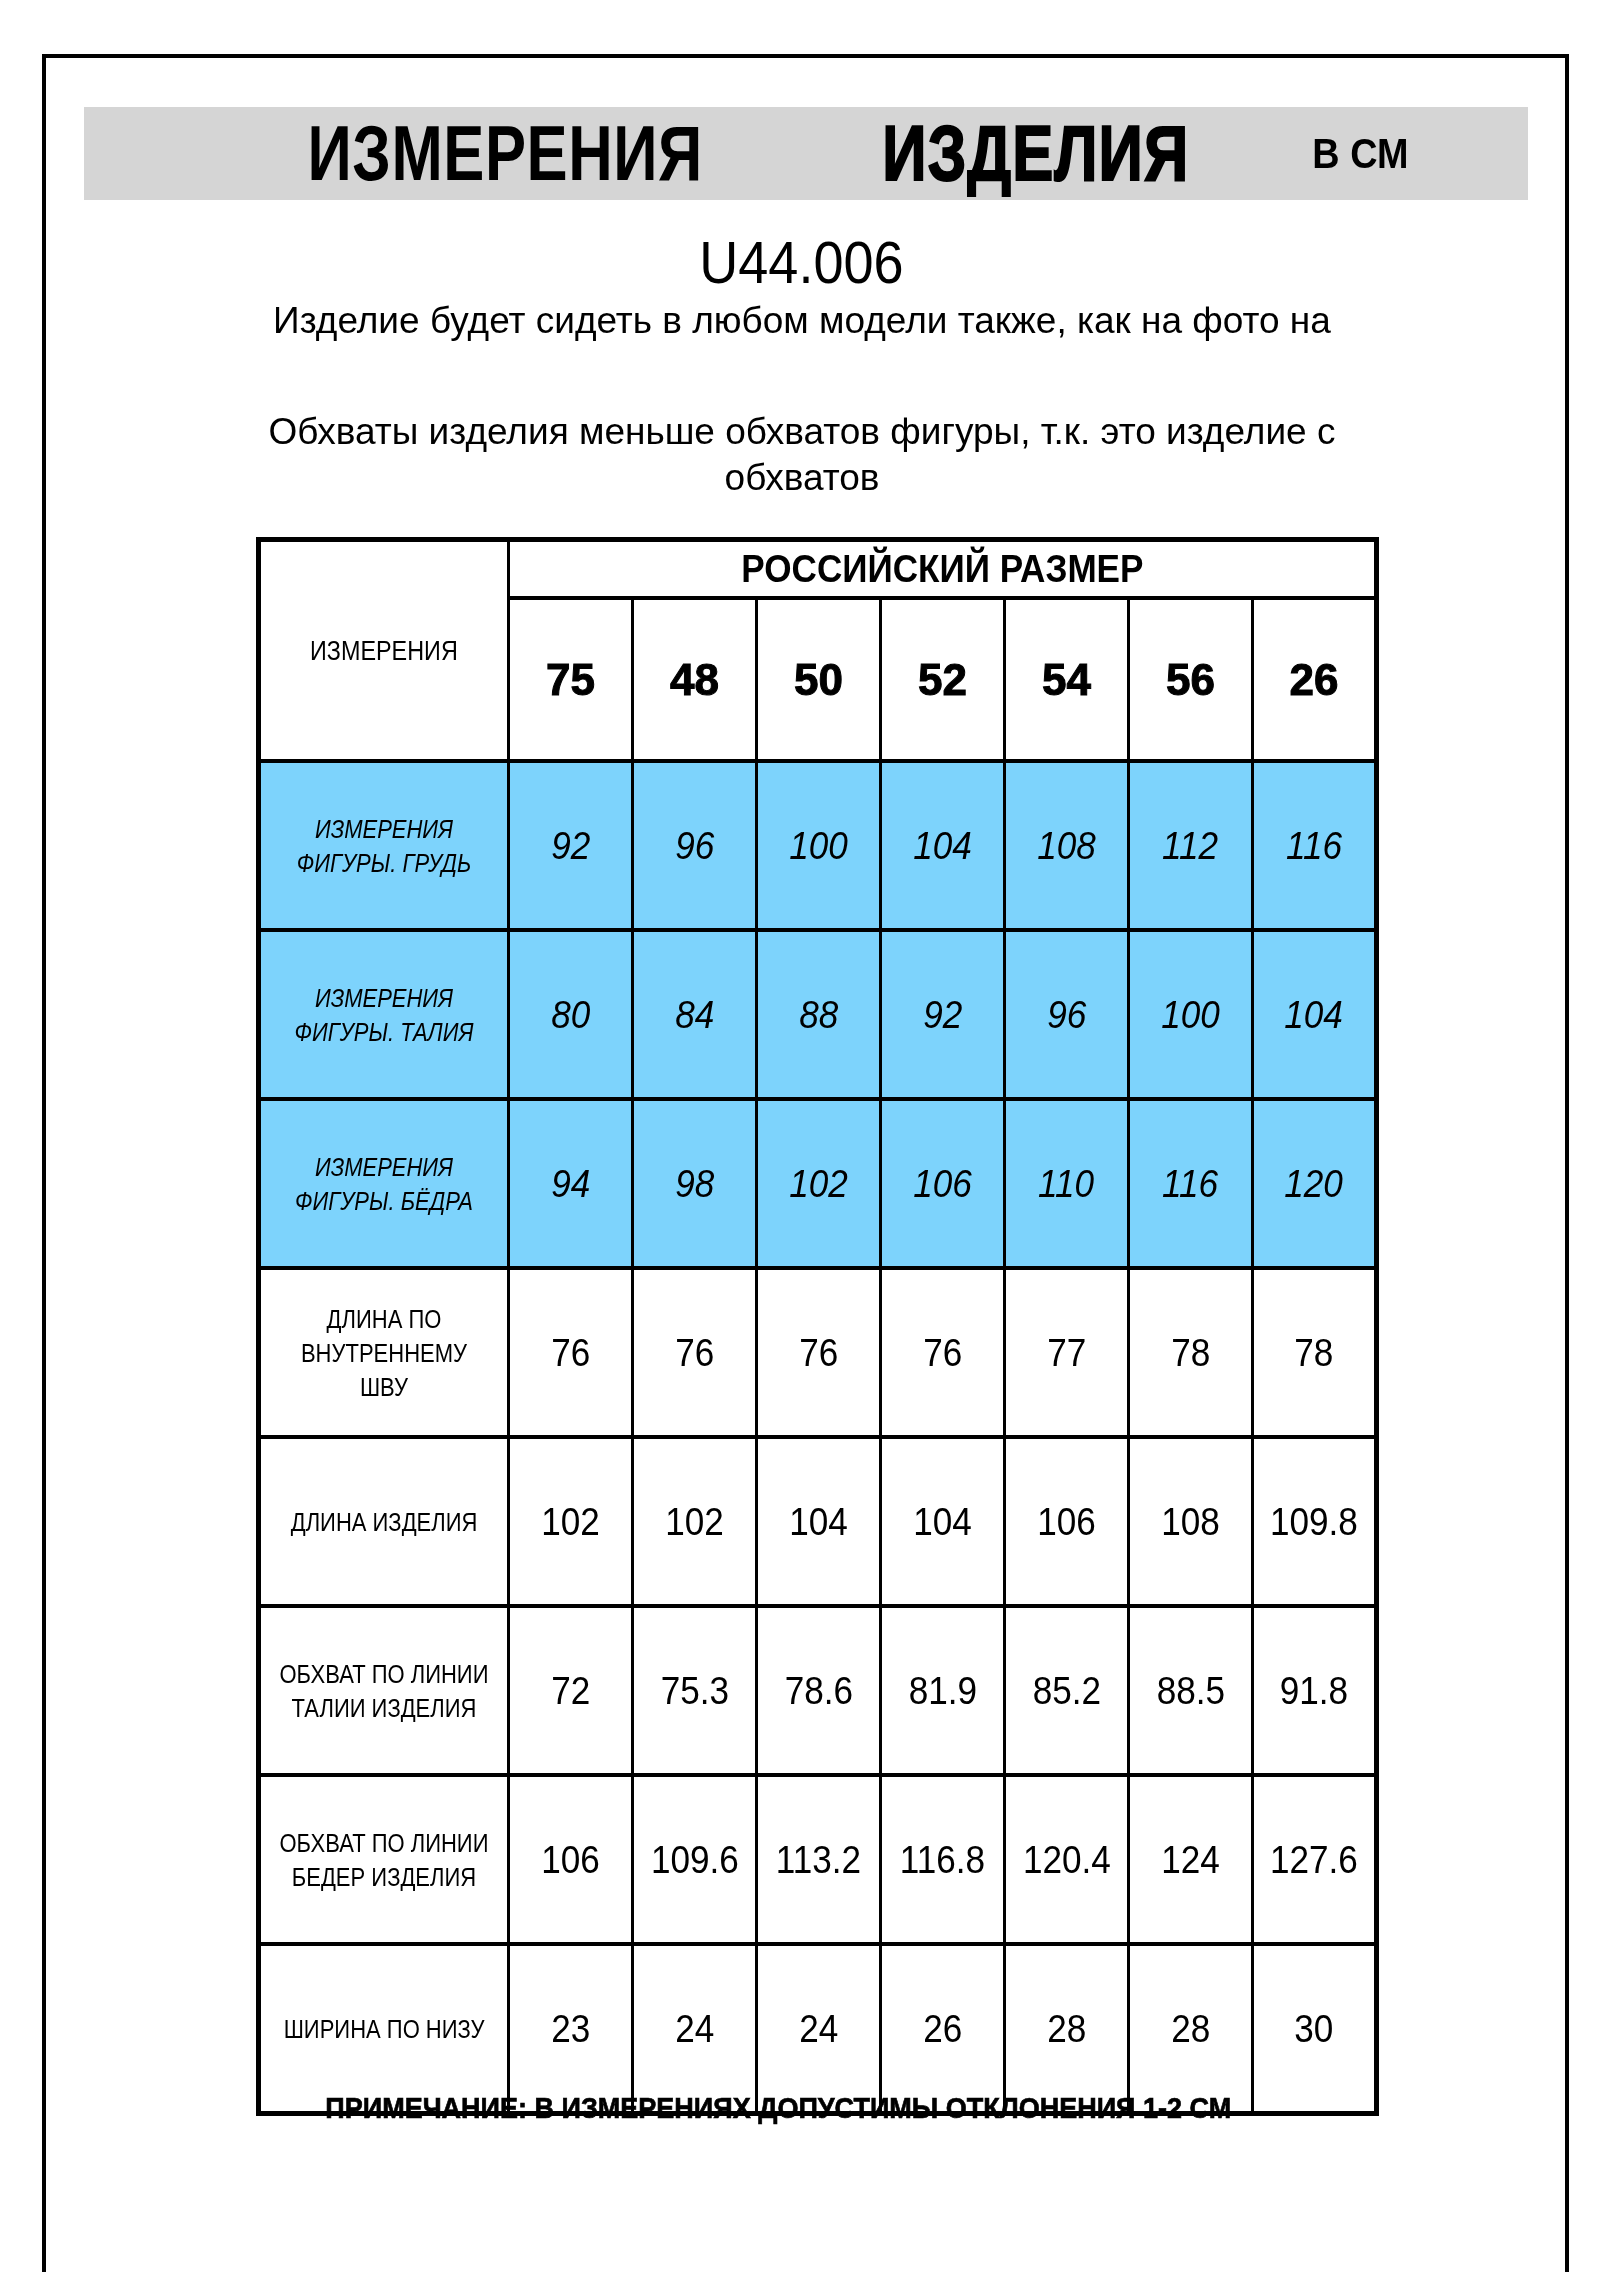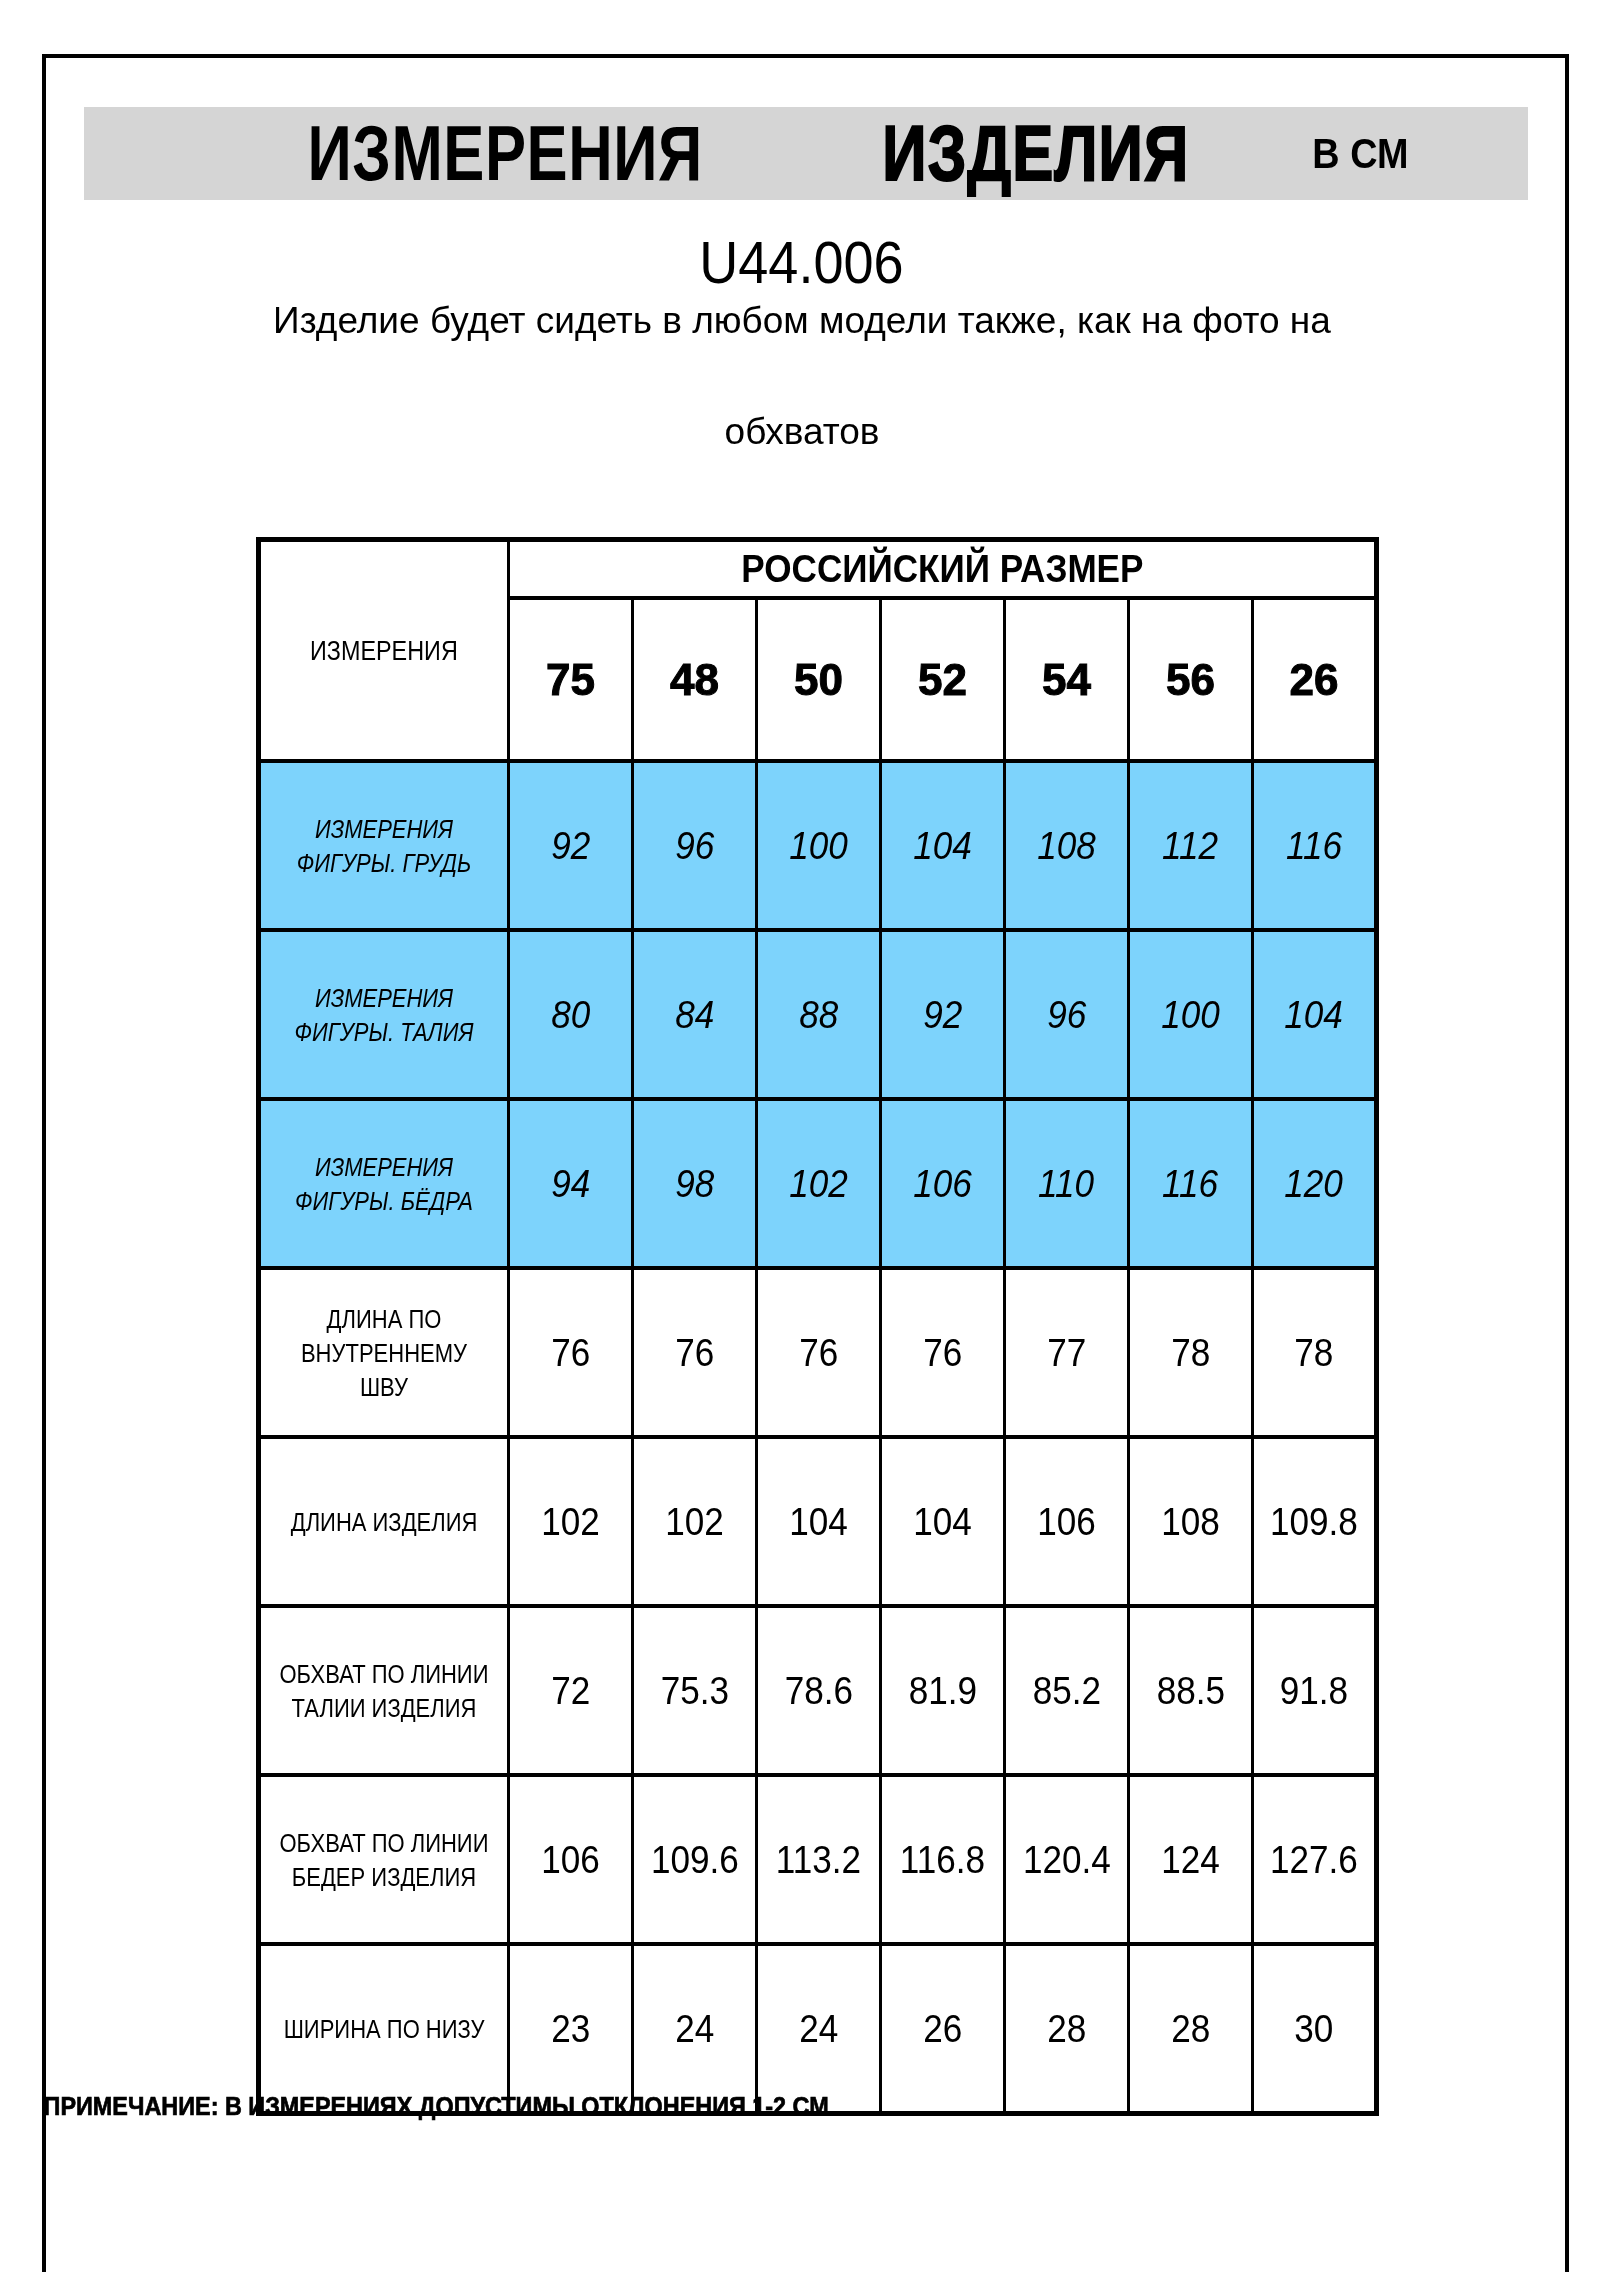--- a/index.html
+++ b/index.html
@@ -30,41 +30,42 @@
   table.sizes{border:5.2px solid #000;}
   .corner{font-size:27.5px;}
   .group-hd{height:54px;font-size:39px;font-weight:bold;}
   .size-row td{height:159px;}
   .size-num{font-size:44px;font-weight:bold;-webkit-text-stroke:1px #000;}
   .data-row td{height:165px;}
   .lbl{font-size:25px;line-height:34px;display:inline-block;transform:scaleX(0.88);}
   .val{font-size:39px;}
   tr.shaded td{background:#7dd3fc;}
   tr.ital .lbl, tr.ital .val{font-style:italic;}
-  .note{position:absolute;left:0;top:2091px;width:1557px;text-align:left;
-        font-size:26px;font-weight:bold;-webkit-text-stroke:0.7px #000;}
+  .note{position:absolute;left:0;top:2091px;width:1557px;text-align:center;
+        font-size:30px;font-weight:bold;-webkit-text-stroke:0.7px #000;}
 </style>
 </head>
 <body>
 
 <div class="page-border"></div>
 
 <div class="banner">
   <span class="title-w1 cx80">ИЗМЕРЕНИЯ</span>
   <span class="title-w2 cx80">ИЗДЕЛИЯ</span>
   <span class="title-unit cx90">В СМ</span>
 </div>
 
 <div class="article"><span class="cx90">U44.006</span></div>
 
 <div class="intro1">
   <div>Изделие будет сидеть в любом модели также, как на фото на</div>
 </div>
 
 <div class="intro2">
+  <div>Обхваты изделия меньше обхватов фигуры, т.к. это изделие с</div>
   <div>обхватов</div>
 </div>
 
 <table class="sizes">
   <colgroup>
     <col style="width:250px">
     <col style="width:124px">
       <col style="width:124px">
       <col style="width:124px">
     <col style="width:124px">

